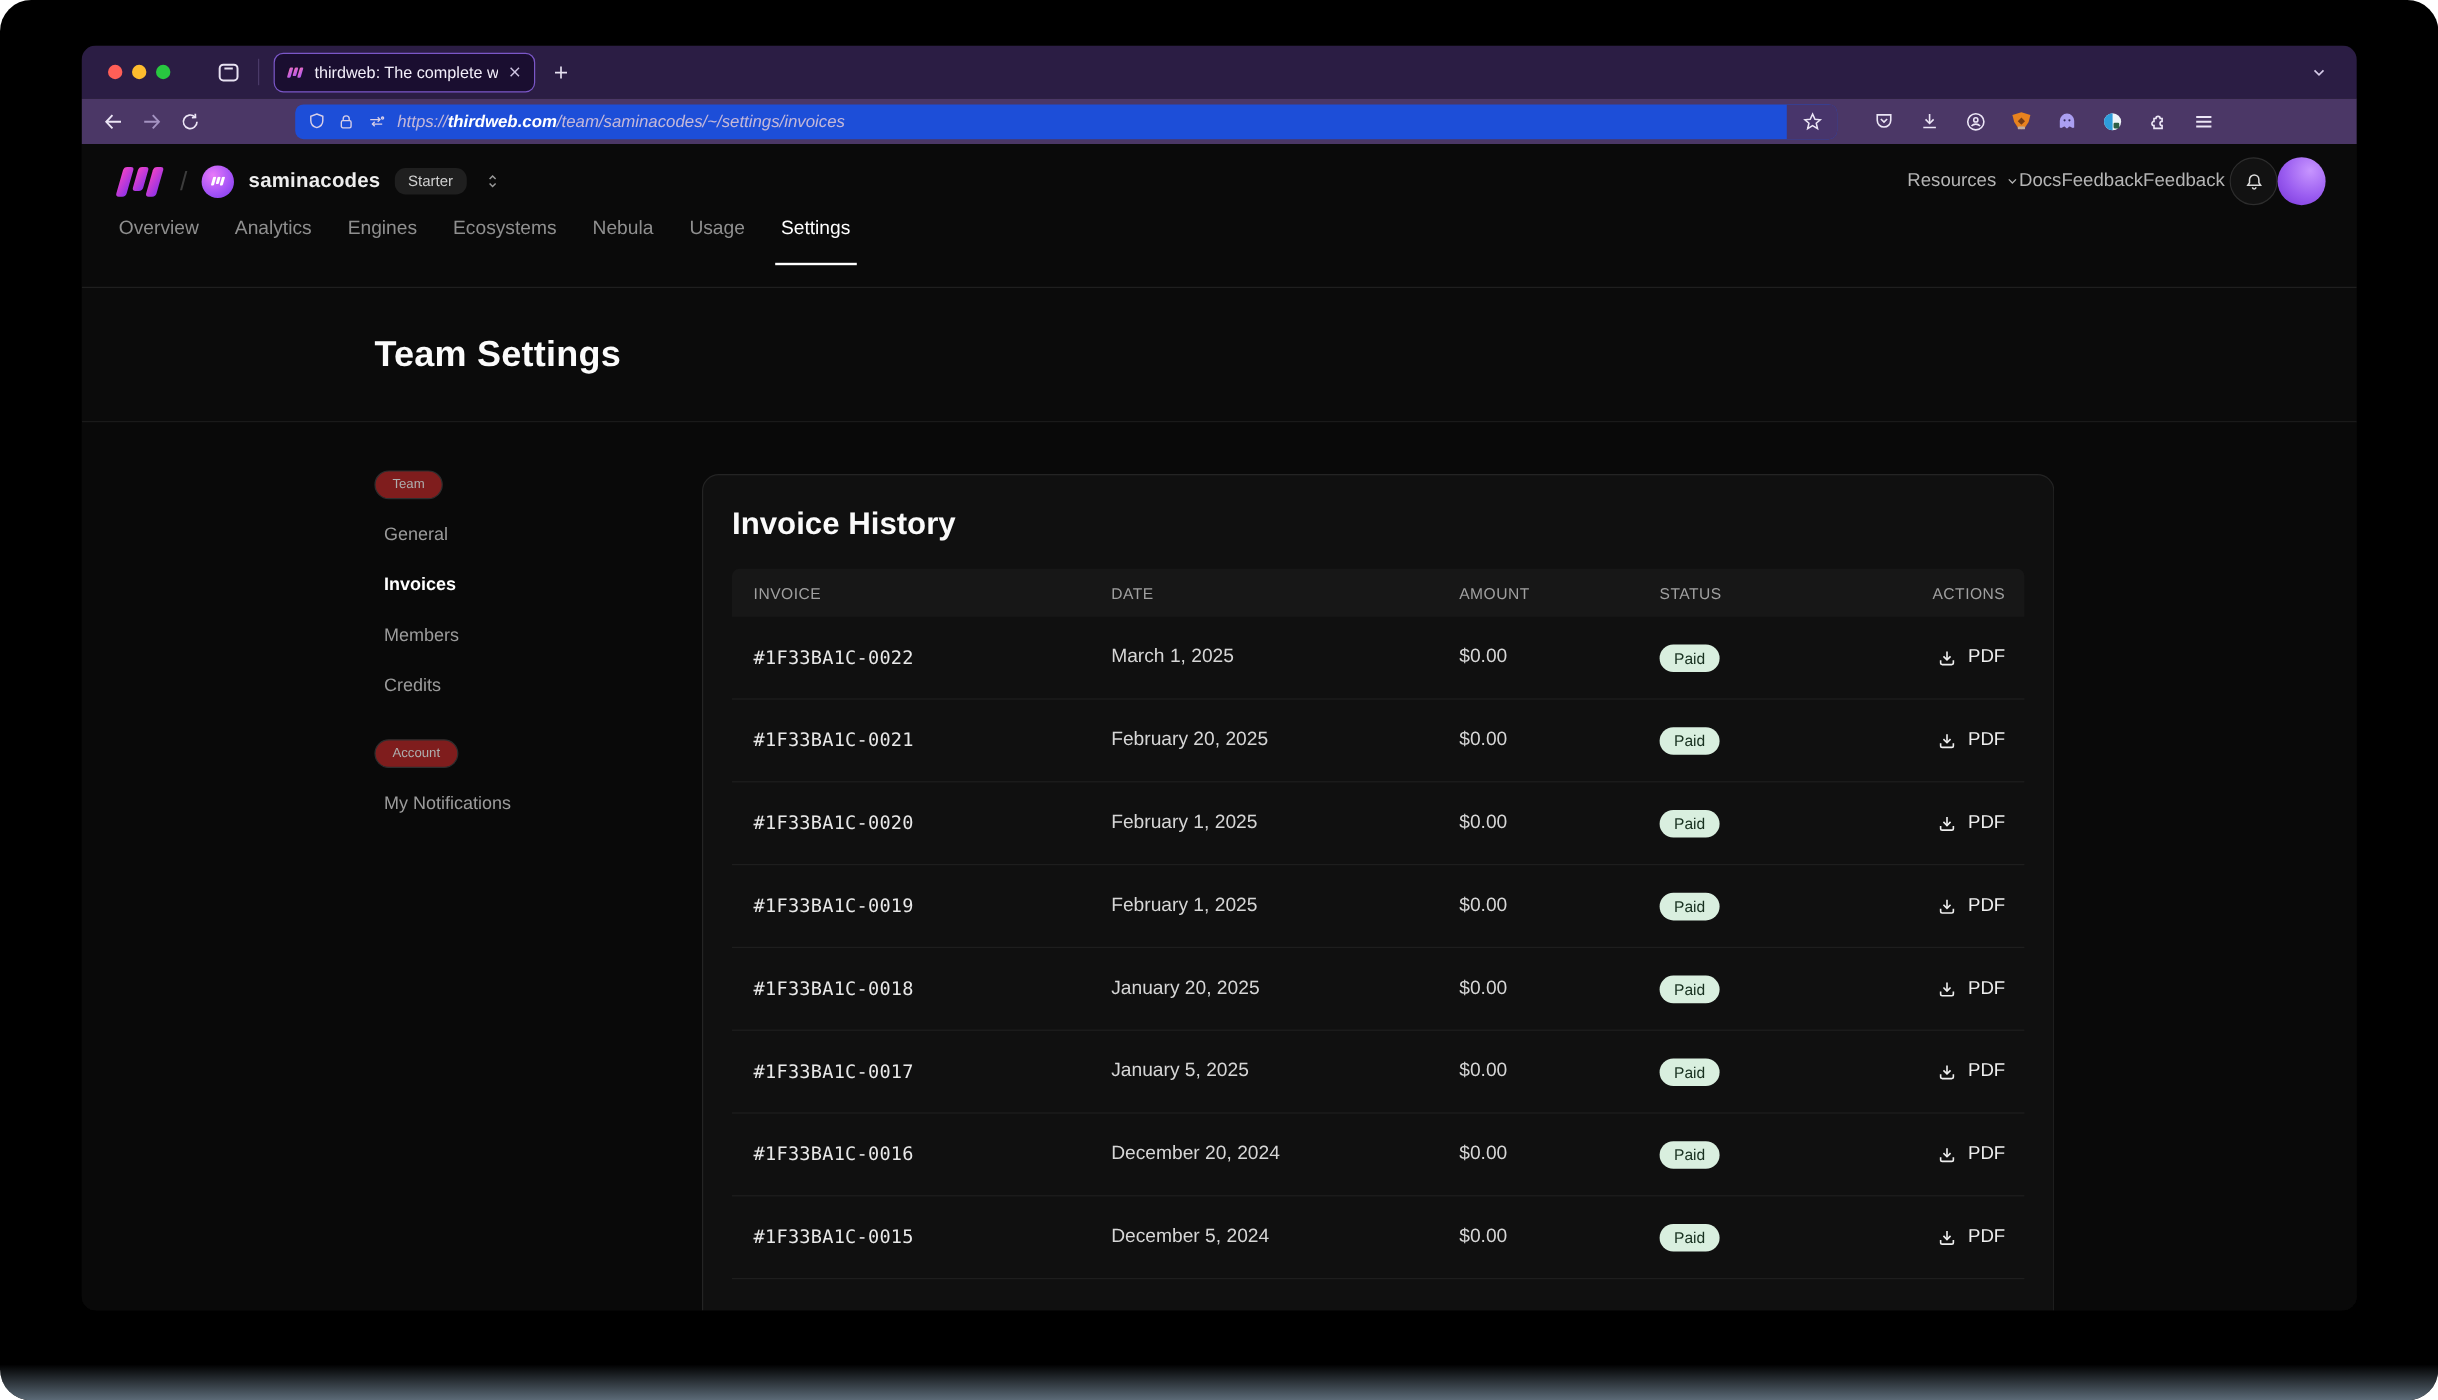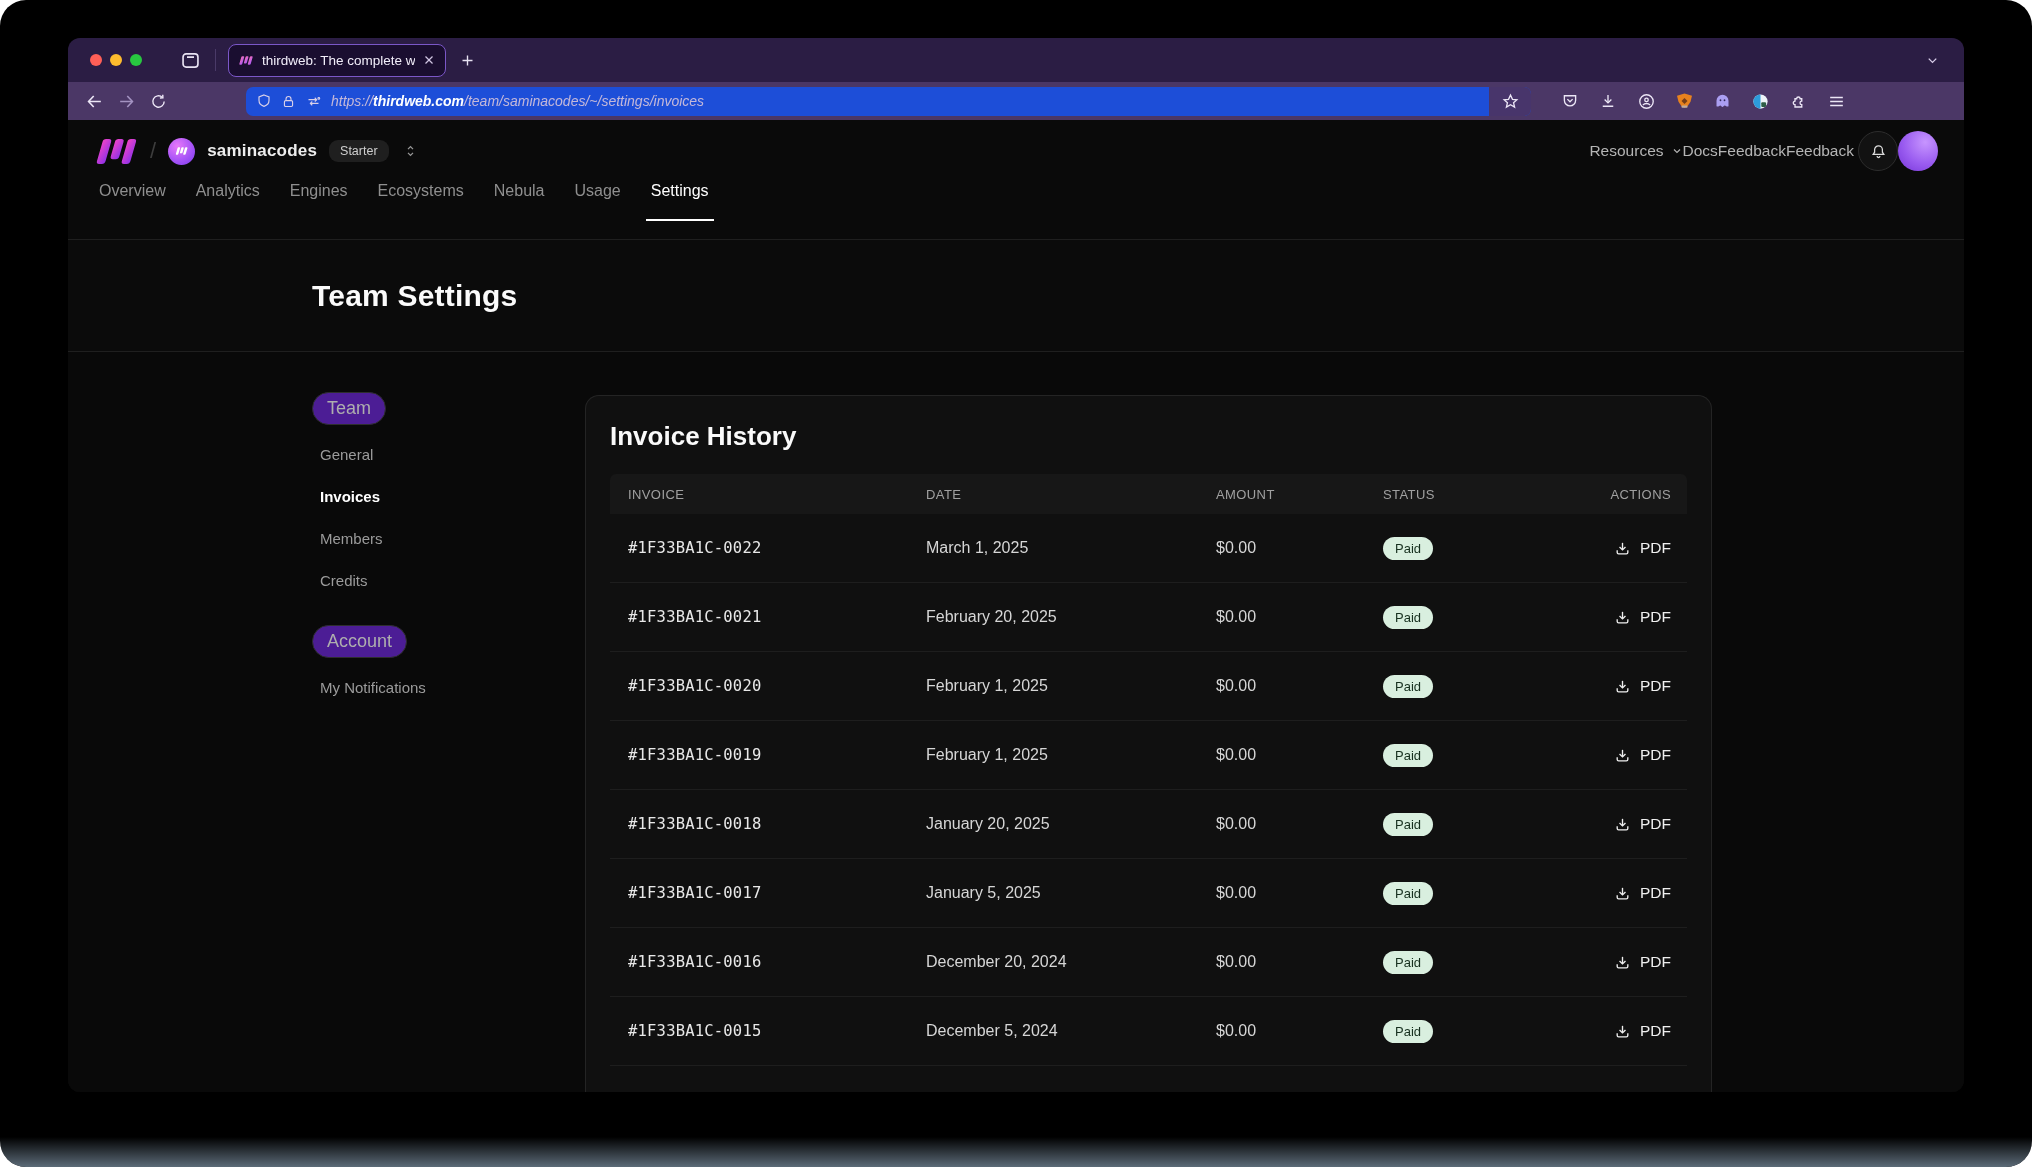--- a/index.html
+++ b/index.html
@@ -74,22 +74,22 @@
   .app-tabs { height:58px; display:flex; align-items:flex-start; gap:0; padding:0 16px; border-bottom:1px solid #1f1f1f; }
   .atab { position:relative; padding:0 15px 20px 15px; font-size:16px; color:#8f8f8f; cursor:default; }
   .atab.active { color:#ffffff; }
   .atab.active::after { content:""; position:absolute; left:10px; right:10px; bottom:-1px; height:2px; background:#fff; }
 
   .title-band { height:112px; border-bottom:1px solid #1f1f1f; display:flex; align-items:center; padding-left:244px; background:#0b0b0b; }
   .page-title { color:#fbfbfb; font-size:30px; font-weight:700; letter-spacing:.2px; }
 
   .main { display:flex; padding:38px 252px 0 244px; background:#090909; height:740px; }
   .side { width:273px; flex-shrink:0; padding-top:2px; }
-  .side-pill { display:inline-block; border:1px solid #2e2e2e; background:#4c1d95; color:#aeaeae;
-    font-size:18px; padding:5px 14px; border-radius:999px; }
+  .side-pill { display:inline-block; border:1px solid #2e2e2e; background:#7f1d1d; color:#aeaeae;
+    font-size:11px; padding:5px 14px; border-radius:999px; }
   .side-items { margin:8px 0 10px 0; }
   .side-item { height:42px; display:flex; align-items:center; padding-left:8px; color:#9b9b9b; font-size:15px; cursor:default; }
   .side-item.active { color:#ffffff; font-weight:600; }
   .side-gap { height:14px; }
 
   .card { flex:1; margin-top:5px; background:#101010; border:1px solid #242424; border-radius:14px 14px 0 0;
     border-bottom:none; padding:24px; min-height:780px; }
   .card-title { color:#fafafa; font-size:26px; font-weight:700; line-height:32px; }
   .card-sub { color:#8c8c8c; font-size:15px; margin-top:4px; line-height:22px; }
 

